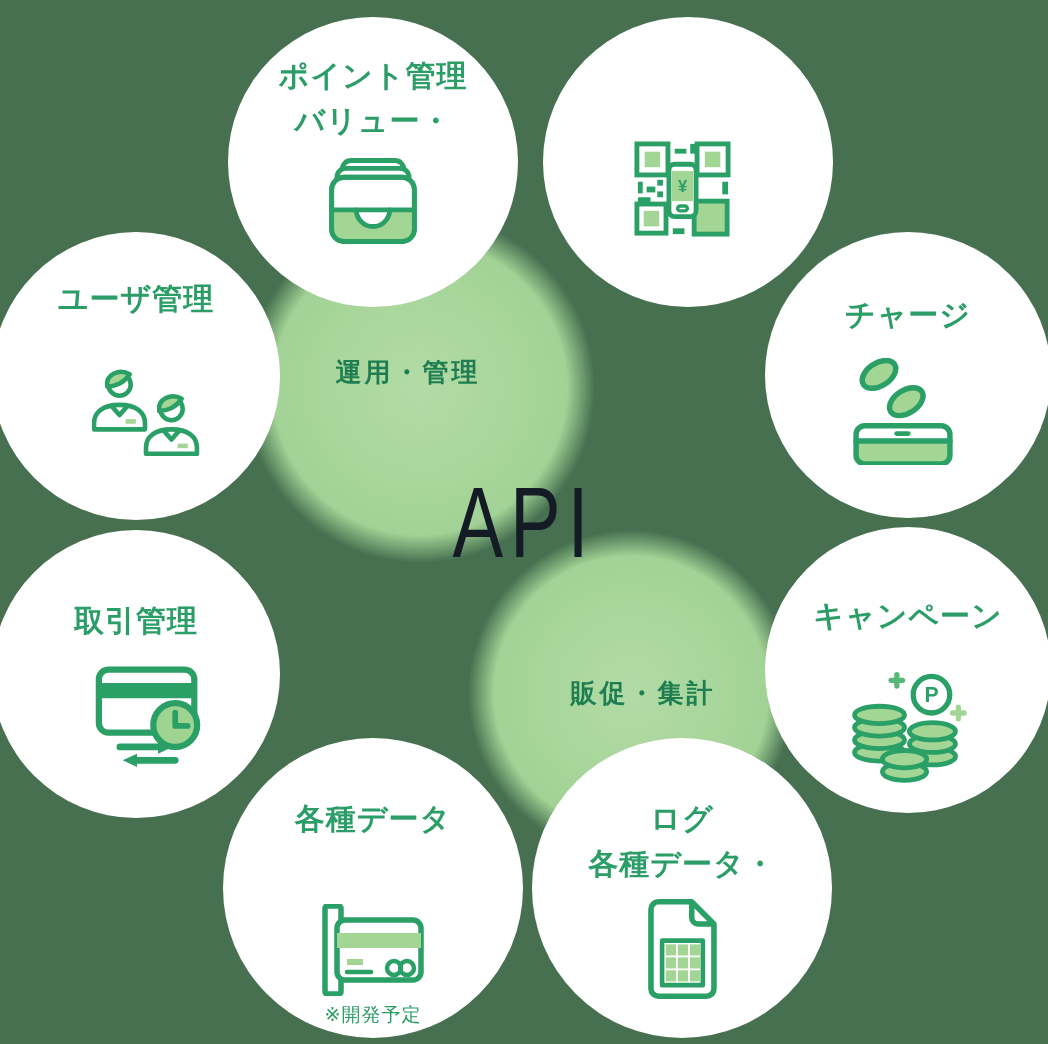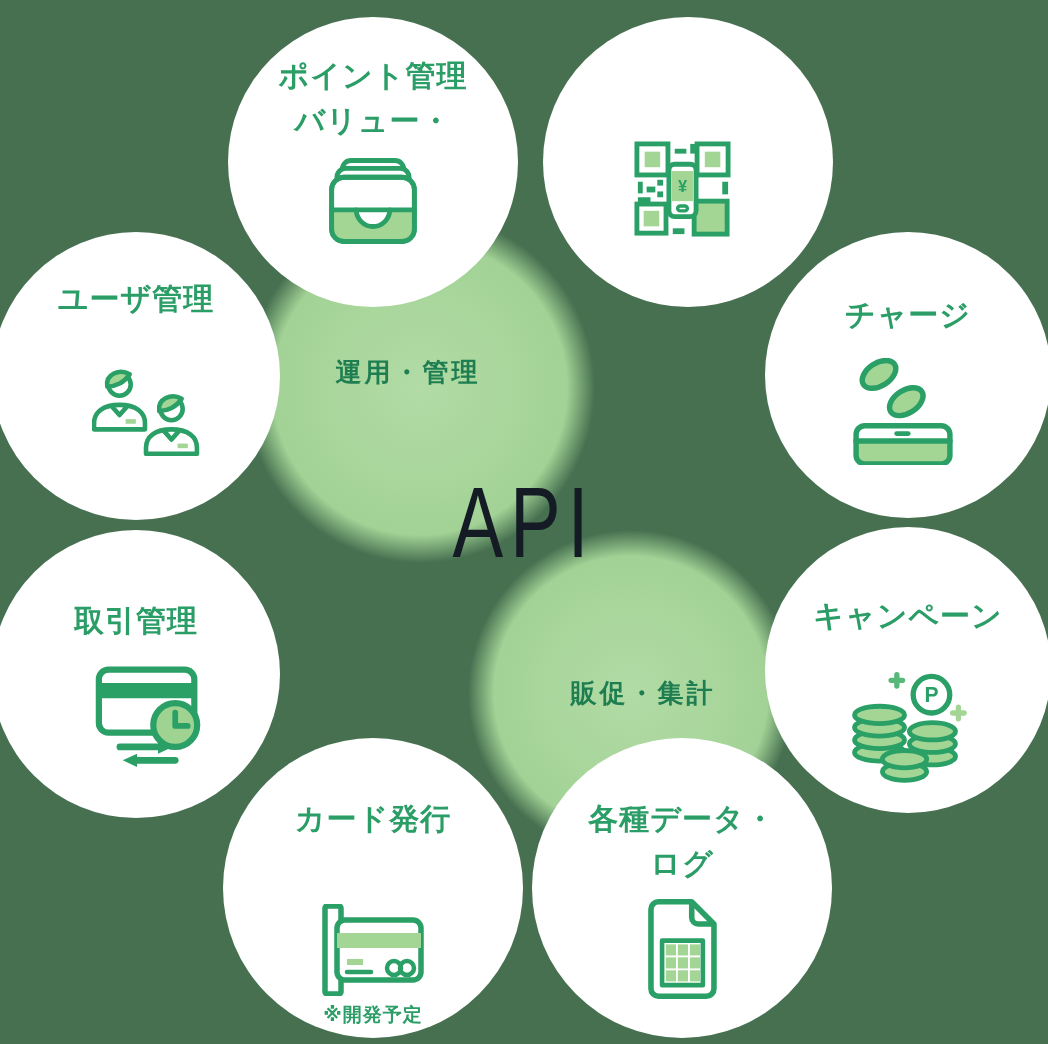--- a/index.html
+++ b/index.html
@@ -44,21 +44,21 @@
   #f-value-point  .ficon{left:101px;top:140px;}
   #f-code-payment .ficon{left:91px; top:124px;}
   #f-user-mgmt    .ficon{left:100px;top:134px;}
   #f-charge       .ficon{left:78px; top:126px;}
   #f-transaction  .ficon{left:99px; top:132px;}
   #f-campaign     .ficon{left:78px; top:136px;}
   #f-virtual-card .ficon{left:94px; top:166px;}
   #f-data-log     .ficon{left:106px;top:160px;}
 
   .fnote{position:absolute;left:0;top:264px;width:100%;text-align:center;
-    color:#2B9D66;font-size:19px;font-weight:700;letter-spacing:1px;}
+    color:#2B9D66;font-size:19px;font-weight:400;letter-spacing:1px;}
 
   
   #api-title{position:absolute;left:324px;top:462px;width:400px;text-align:center;
     color:#151B24;font-size:100px;font-weight:400;letter-spacing:9px;line-height:1.2;
     transform:scaleX(0.76);}
 </style>
 </head>
 <body>
 
 <div id="stage">
@@ -186,38 +186,38 @@
       <g stroke="#A3D595" stroke-width="5.5">
         <path d="M120,46 V58 M114,52 H126"></path>
       </g>
       <circle cx="92" cy="33" r="19" fill="#fff" stroke-width="5.5"></circle>
       <text x="92" y="41" text-anchor="middle" font-size="22" font-weight="bold" fill="#2AA066" stroke="none">P</text>
     </svg>
   </div>
 
   <div class="feature" id="f-virtual-card">
     <div class="flabel">
-      <span>カード発行</span>
+      <span>各種データ</span>
     </div>
     <svg class="ficon" width="112" height="92" viewBox="0 0 112 92" fill="none" stroke="#2AA066" stroke-width="5.5" stroke-linecap="round" stroke-linejoin="round">
       <rect x="8" y="2" width="16" height="88" rx="2" fill="#fff"></rect>
       <rect x="20" y="16" width="84" height="60" rx="8" fill="#fff"></rect>
       <rect x="20" y="29" width="84" height="15" fill="#A3D595" stroke="none"></rect>
       <rect x="30" y="55" width="16" height="6" fill="#A3D595" stroke="none"></rect>
       <path d="M30,68 H54" stroke-width="4.5"></path>
       <circle cx="77" cy="64" r="7" stroke-width="4.5"></circle>
       <circle cx="90" cy="64" r="7" stroke-width="4.5"></circle>
     </svg>
     <div class="fnote">※開発予定</div>
   </div>
 
   <div class="feature" id="f-data-log">
     <div class="flabel">
+      <span>ログ</span>
       <span>各種データ・</span>
-      <span>ログ</span>
     </div>
     <svg class="ficon" width="88" height="102" viewBox="0 0 95 110" fill="none" stroke="#2AA066" stroke-width="6" stroke-linecap="round" stroke-linejoin="round">
       <path d="M22,4 H58 L82,28 V98 a8,8 0 0 1 -8,8 H22 a8,8 0 0 1 -8,-8 V12 a8,8 0 0 1 8,-8 Z" fill="#fff"></path>
       <path d="M58,5 V21 a7,7 0 0 0 7,7 H81"></path>
       <rect x="26" y="46" width="44" height="48" stroke-width="5" fill="#fff"></rect>
       <g fill="#A3D595" stroke="none">
         <rect x="30" y="50" width="11" height="12"></rect>
           <rect x="43" y="50" width="11" height="12"></rect>
           <rect x="56" y="50" width="11" height="12"></rect>
         <rect x="30" y="64" width="11" height="12"></rect>

